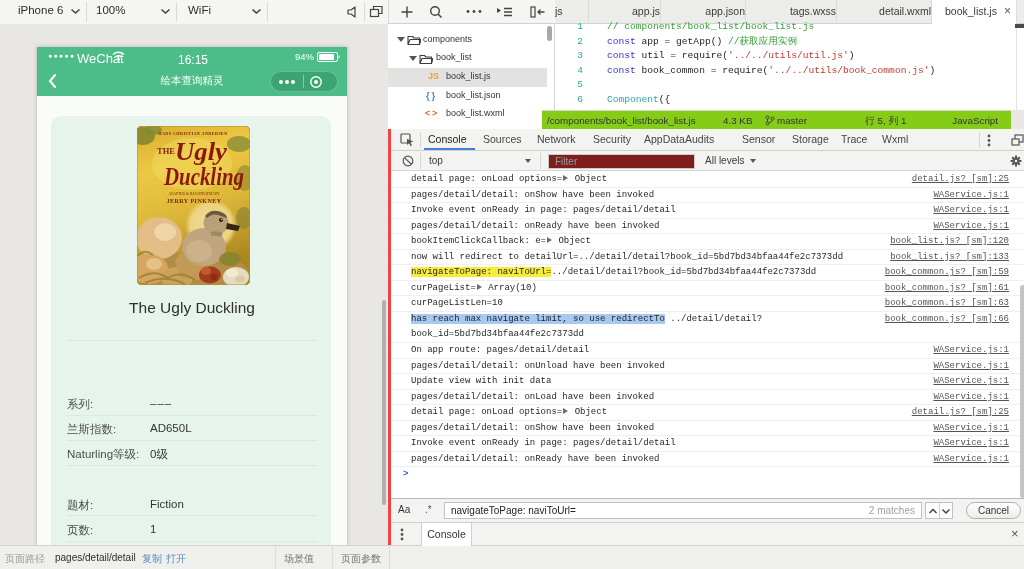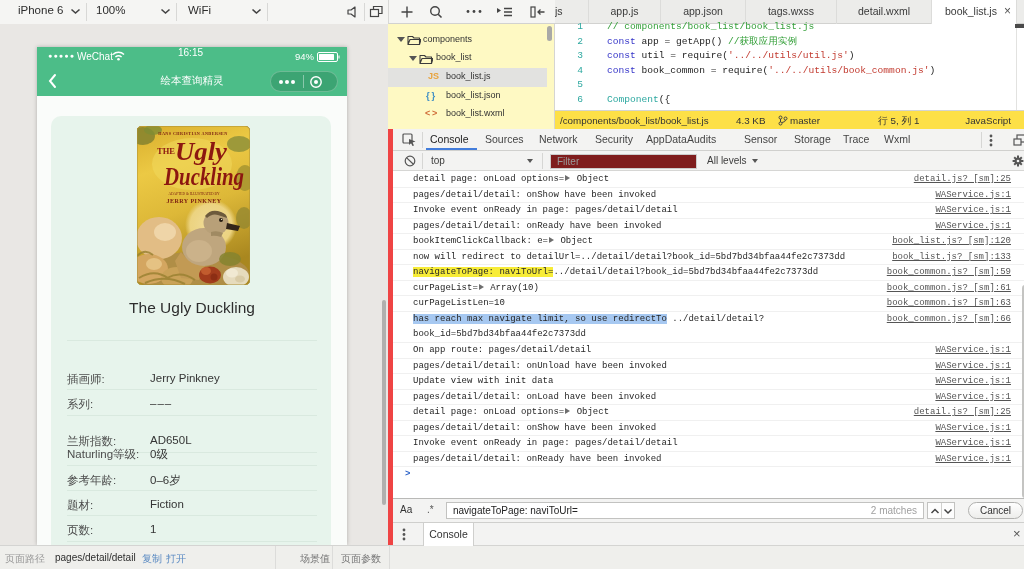--- a/index.html
+++ b/index.html
@@ -24,36 +24,36 @@
 .brow { position:absolute; left:16px; width:250px; height:25.2px; border-bottom:1px solid #d9e9df; font-size:11.5px; }
 .brow .lab { position:absolute; left:0; top:6.5px; color:#4d4d4d; }
 .brow .val { position:absolute; left:83px; top:6.5px; color:#353535; }
 
 
 #strip { left:0; top:545px; width:1024px; height:24px; background:#efefec; border-top:1px solid #d4d4d2; font-size:10px; }
 #strip .cell-sep { position:absolute; top:0; height:23px; width:1px; background:#dcdcda; }
 
 
 #treebar { left:388px; top:0; width:167px; height:24px; background:#f5f5f3; border-bottom:1px solid #d2d2d0; border-left:1px solid #d8d8d6; }
-#tree { left:388px; top:24px; width:167px; height:105px; background:#fef9c3; border-right:1px solid #d5d5d3; }
+#tree { left:388px; top:24px; width:167px; height:105px; background:#ffffff; border-right:1px solid #d5d5d3; }
 .trow { position:absolute; left:0; width:160px; height:18.7px; font-size:9px; color:#333; }
 .tri-d { position:absolute; width:0; height:0; border-left:4px solid transparent; border-right:4px solid transparent; border-top:5px solid #555; }
 
 
 #tabbar { left:555px; top:0; width:469px; height:24px; background:#ececea; border-bottom:1px solid #d2d2d0; }
-.tab { position:absolute; top:0; height:24px; font-size:10.5px; color:#3a3a3a; text-align:center; line-height:23px; border-right:1px solid #dcdcda; overflow:hidden; }
+.tab { position:absolute; top:0; height:24px; font-size:10.5px; color:#3a3a3a; text-align:right; line-height:23px; border-right:1px solid #dcdcda; overflow:hidden; }
 #editor { left:555px; top:24px; width:469px; height:86px; background:#fff; font-family:"Liberation Mono", monospace; font-size:9.6px; }
 .cl { position:absolute; left:0; width:469px; height:14.6px; line-height:14.6px; white-space:pre; }
 .lno { position:absolute; width:28px; text-align:right; color:#2da8a0; }
 .code { position:absolute; left:52px; color:#1d1d1d; }
 .kw { color:#3434c8; } .cm { color:#35a03a; } .str { color:#c23a2f; } .tl { color:#2da8a0; }
-#estatus { left:555px; top:110px; width:469px; height:19px; background:#fde047; border-top:1px solid #d4d4d2; font-size:9.8px; color:#333; }
-
-
-#console { left:388px; top:129px; width:636px; height:416px; background:#fff; border-left:5px solid #ef4444; }
+#estatus { left:542px; top:110px; width:469px; height:19px; background:#84cc16; border-top:1px solid #d4d4d2; font-size:9.8px; color:#333; }
+
+
+#console { left:388px; top:129px; width:636px; height:416px; background:#fff; border-left:3px solid #ef4444; }
 #ctabs { position:absolute; left:0; top:0; width:636px; height:22px; background:#f3f3f2; border-bottom:1px solid #d0d0ce; font-size:10.5px; color:#454545; }
 .ctab { position:absolute; top:4px; }
 #cfilter { position:absolute; left:0; top:22px; width:636px; height:20px; background:#f3f3f2; border-bottom:1px solid #d6d6d4; font-size:10px; color:#3c3c3c; }
 #cmsgs { position:absolute; left:0; top:43px; width:636px; height:311px; font-family:"Liberation Mono", monospace; font-size:9px; color:#272727; }
 .crow { position:relative; width:100%; height:15.55px; border-bottom:1px solid #f0f0f0; }
 .crow2 { position:relative; width:100%; height:31.1px; border-bottom:1px solid #f0f0f0; }
 .ctxt { position:absolute; left:20px; top:0; height:15.55px; line-height:15.55px; white-space:pre; }
 .clnk { position:absolute; right:18px; top:0; height:15.55px; line-height:15.55px; color:#555; text-decoration:underline; }
 .hy { background:#f7ec37; } .hb { background:#a6c8f1; }
 .tri-r { display:inline-block; width:0; height:0; border-top:3.5px solid transparent; border-bottom:3.5px solid transparent; border-left:5px solid #6e6e6e; margin:0 1px; }
@@ -88,27 +88,27 @@
         <rect x="1.5" y="4.5" width="8" height="7" fill="none" stroke="#444" stroke-width="1.2"></rect>
         <path d="M4.5 4.5 L4.5 1.5 L13 1.5 L13 8.5 L9.5 8.5" fill="none" stroke="#444" stroke-width="1.2"></path>
       </svg>
 </div>
 
 <div class="abs" id="sim">
   <div id="screen">
     <div id="gheader">
       <div id="statusrow">
         <span style="position:absolute; left:11px; top:4.5px; font-size:7px; letter-spacing:1.2px;">●●●●●</span>
-        <span style="position:absolute; left:40px; top:3.5px; font-size:10px;">WeChat</span>
+        <span style="position:absolute; left:40px; top:3.5px; font-size:13px;">WeChat</span>
         <svg style="position:absolute; left:75px; top:4px;" width="13" height="10">
               <path d="M1 3.5 A8 8 0 0 1 12 3.5" fill="none" stroke="#fff" stroke-width="1.5"></path>
               <path d="M3.4 6 A5 5 0 0 1 9.6 6" fill="none" stroke="#fff" stroke-width="1.5"></path>
               <circle cx="6.5" cy="8.3" r="1.3" fill="#fff"></circle>
             </svg>
-        <span style="position:absolute; left:141px; top:0; font-size:10px;">16:15</span>
+        <span style="position:absolute; left:141px; top:6px; font-size:12px;">16:15</span>
         <span style="position:absolute; left:258px; top:3.5px; font-size:9.5px;">94%</span>
         <svg style="position:absolute; left:280px; top:4.5px;" width="24" height="11">
               <rect x="0.5" y="0.5" width="20" height="9" rx="1.5" fill="none" stroke="#fff" stroke-width="1"></rect>
               <rect x="2" y="2" width="15" height="6" rx="0.5" fill="#fff"></rect>
               <path d="M21.5 3.5 L22.5 3.5 L22.5 6.5 L21.5 6.5 Z" fill="#fff"></path>
             </svg>
       </div>
       <div id="navrow">
         <svg style="position:absolute; left:10px; top:7px;" width="10" height="16">
               <path d="M8 2 L3 8 L8 14" fill="none" stroke="#fff" stroke-width="2" stroke-linecap="round"></path>
@@ -121,39 +121,31 @@
           <span style="position:absolute; left:32px; top:3px; width:1px; height:13px; background:rgba(255,255,255,.4);"></span>
           <svg style="position:absolute; left:38px; top:3px;" width="14" height="14">
                 <circle cx="7" cy="7" r="5.2" fill="none" stroke="#fff" stroke-width="1.4"></circle>
                 <circle cx="7" cy="7" r="2" fill="#fff"></circle>
               </svg>
         </div>
       </div>
     </div>
     <div id="card">
       <div style="position:absolute; left:16px; top:223.5px; width:250px; height:1px; background:#d9e9df;"></div>
-      <div class="brow" style="top:249.2px;">
-            <span class="lab">插画师:</span>
-            <span class="val">Jerry Pinkney</span>
-          </div>
       <div class="brow" style="top:274.4px;">
             <span class="lab">系列:</span>
             <span class="val" style="letter-spacing:1px;">–––</span>
           </div>
-      <div class="brow" style="top:299.6px;margin-top:12px;">
+      <div class="brow" style="top:299.6px;">
             <span class="lab">兰斯指数:</span>
             <span class="val">AD650L</span>
           </div>
       <div class="brow" style="top:324.8px;">
             <span class="lab">Naturling等级:</span>
             <span class="val">0级</span>
-          </div>
-      <div class="brow" style="top:350px;">
-            <span class="lab">参考年龄:</span>
-            <span class="val">0–6岁</span>
           </div>
       <div class="brow" style="top:375.2px;">
             <span class="lab">题材:</span>
             <span class="val">Fiction</span>
           </div>
       <div class="brow" style="top:400.4px;">
             <span class="lab">页数:</span>
             <span class="val">1</span>
           </div>
     </div>
@@ -217,21 +209,21 @@
 </div>
 
 <div class="abs" style="left:382px; top:300px; width:4px; height:205px; background:#b0b0ae; border-radius:2px;"></div>
 
 <div class="abs" id="strip">
   <span style="position:absolute; left:5px; top:6px; color:#999;">页面路径</span>
   <span style="position:absolute; left:55px; top:6px; color:#2e2e2e;">pages/detail/detail</span>
   <span style="position:absolute; left:142px; top:6px; color:#5a8ac2;">复制</span>
   <span style="position:absolute; left:166px; top:6px; color:#5a8ac2;">打开</span>
   <div class="cell-sep" style="left:275px;"></div>
-  <span style="position:absolute; left:300px; top:6px; color:#777;">场景值</span>
+  <span style="position:absolute; left:284px; top:6px; color:#777;">场景值</span>
   <div class="cell-sep" style="left:332px;"></div>
   <span style="position:absolute; left:341px; top:6px; color:#777;">页面参数</span>
   <div class="cell-sep" style="left:389px;"></div>
 </div>
 
 <div class="abs" id="treebar">
   <svg class="abs" style="left:11px; top:5px;" width="14" height="14">
         <path d="M7 1.5 V12.5 M1.5 7 H12.5" stroke="#444" stroke-width="1.4"></path>
       </svg>
   <svg class="abs" style="left:40px; top:5px;" width="14" height="14">

